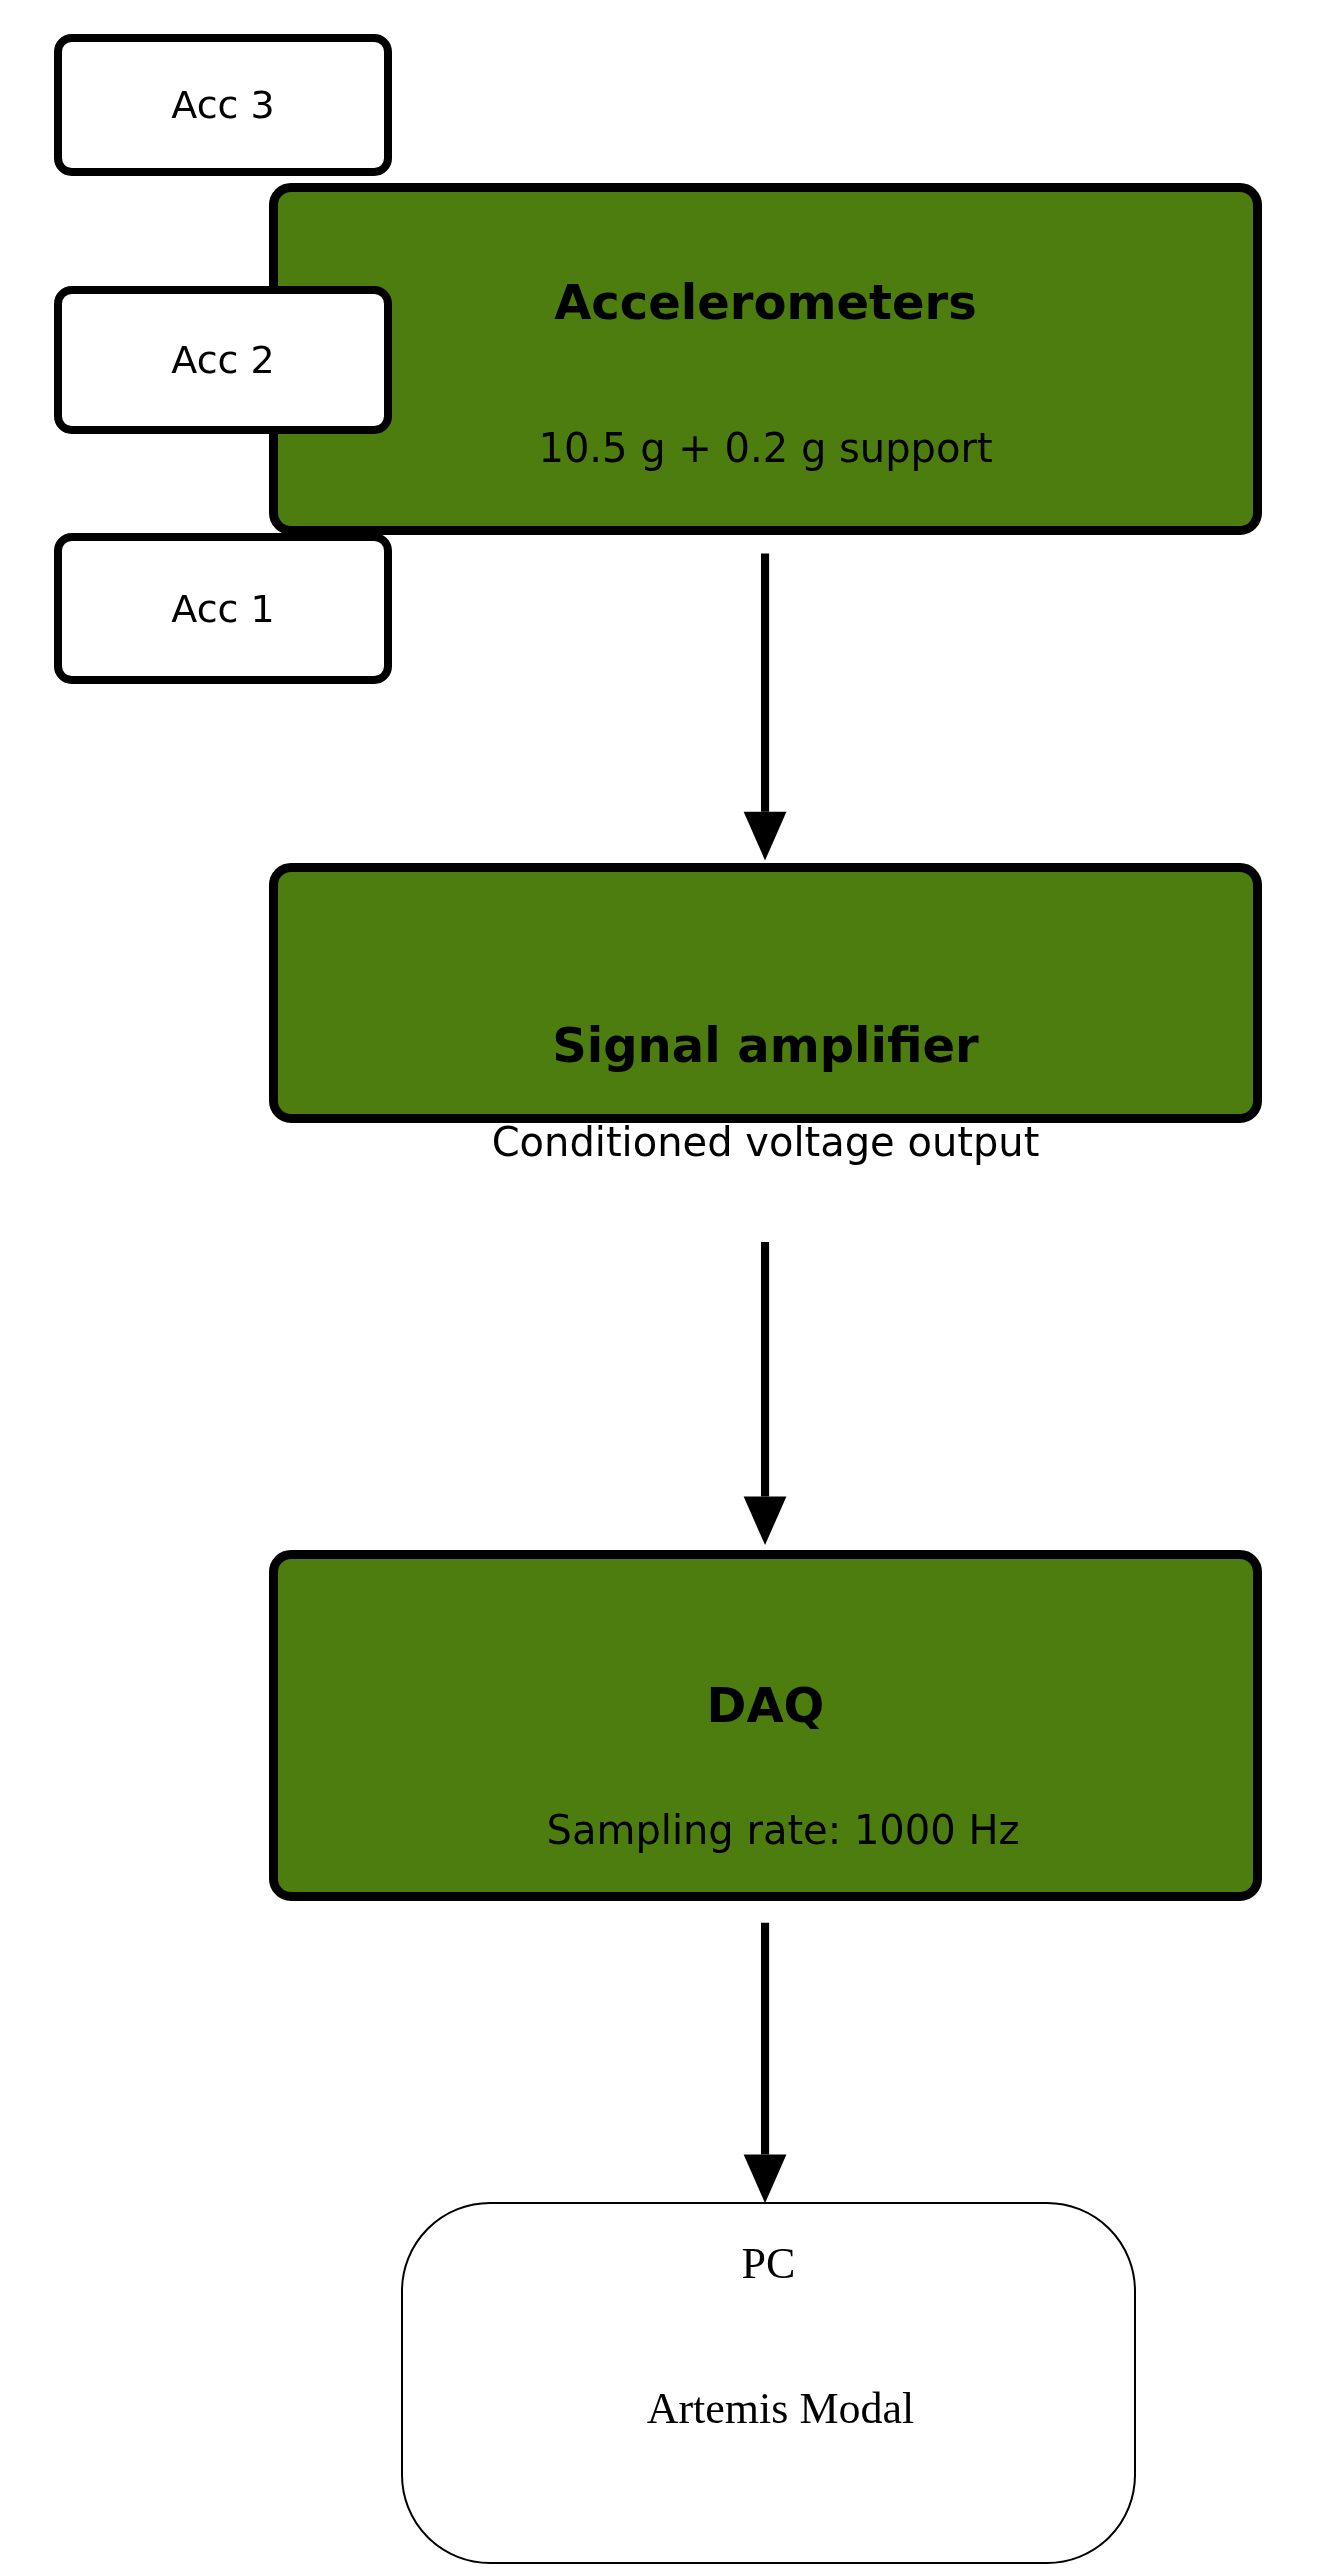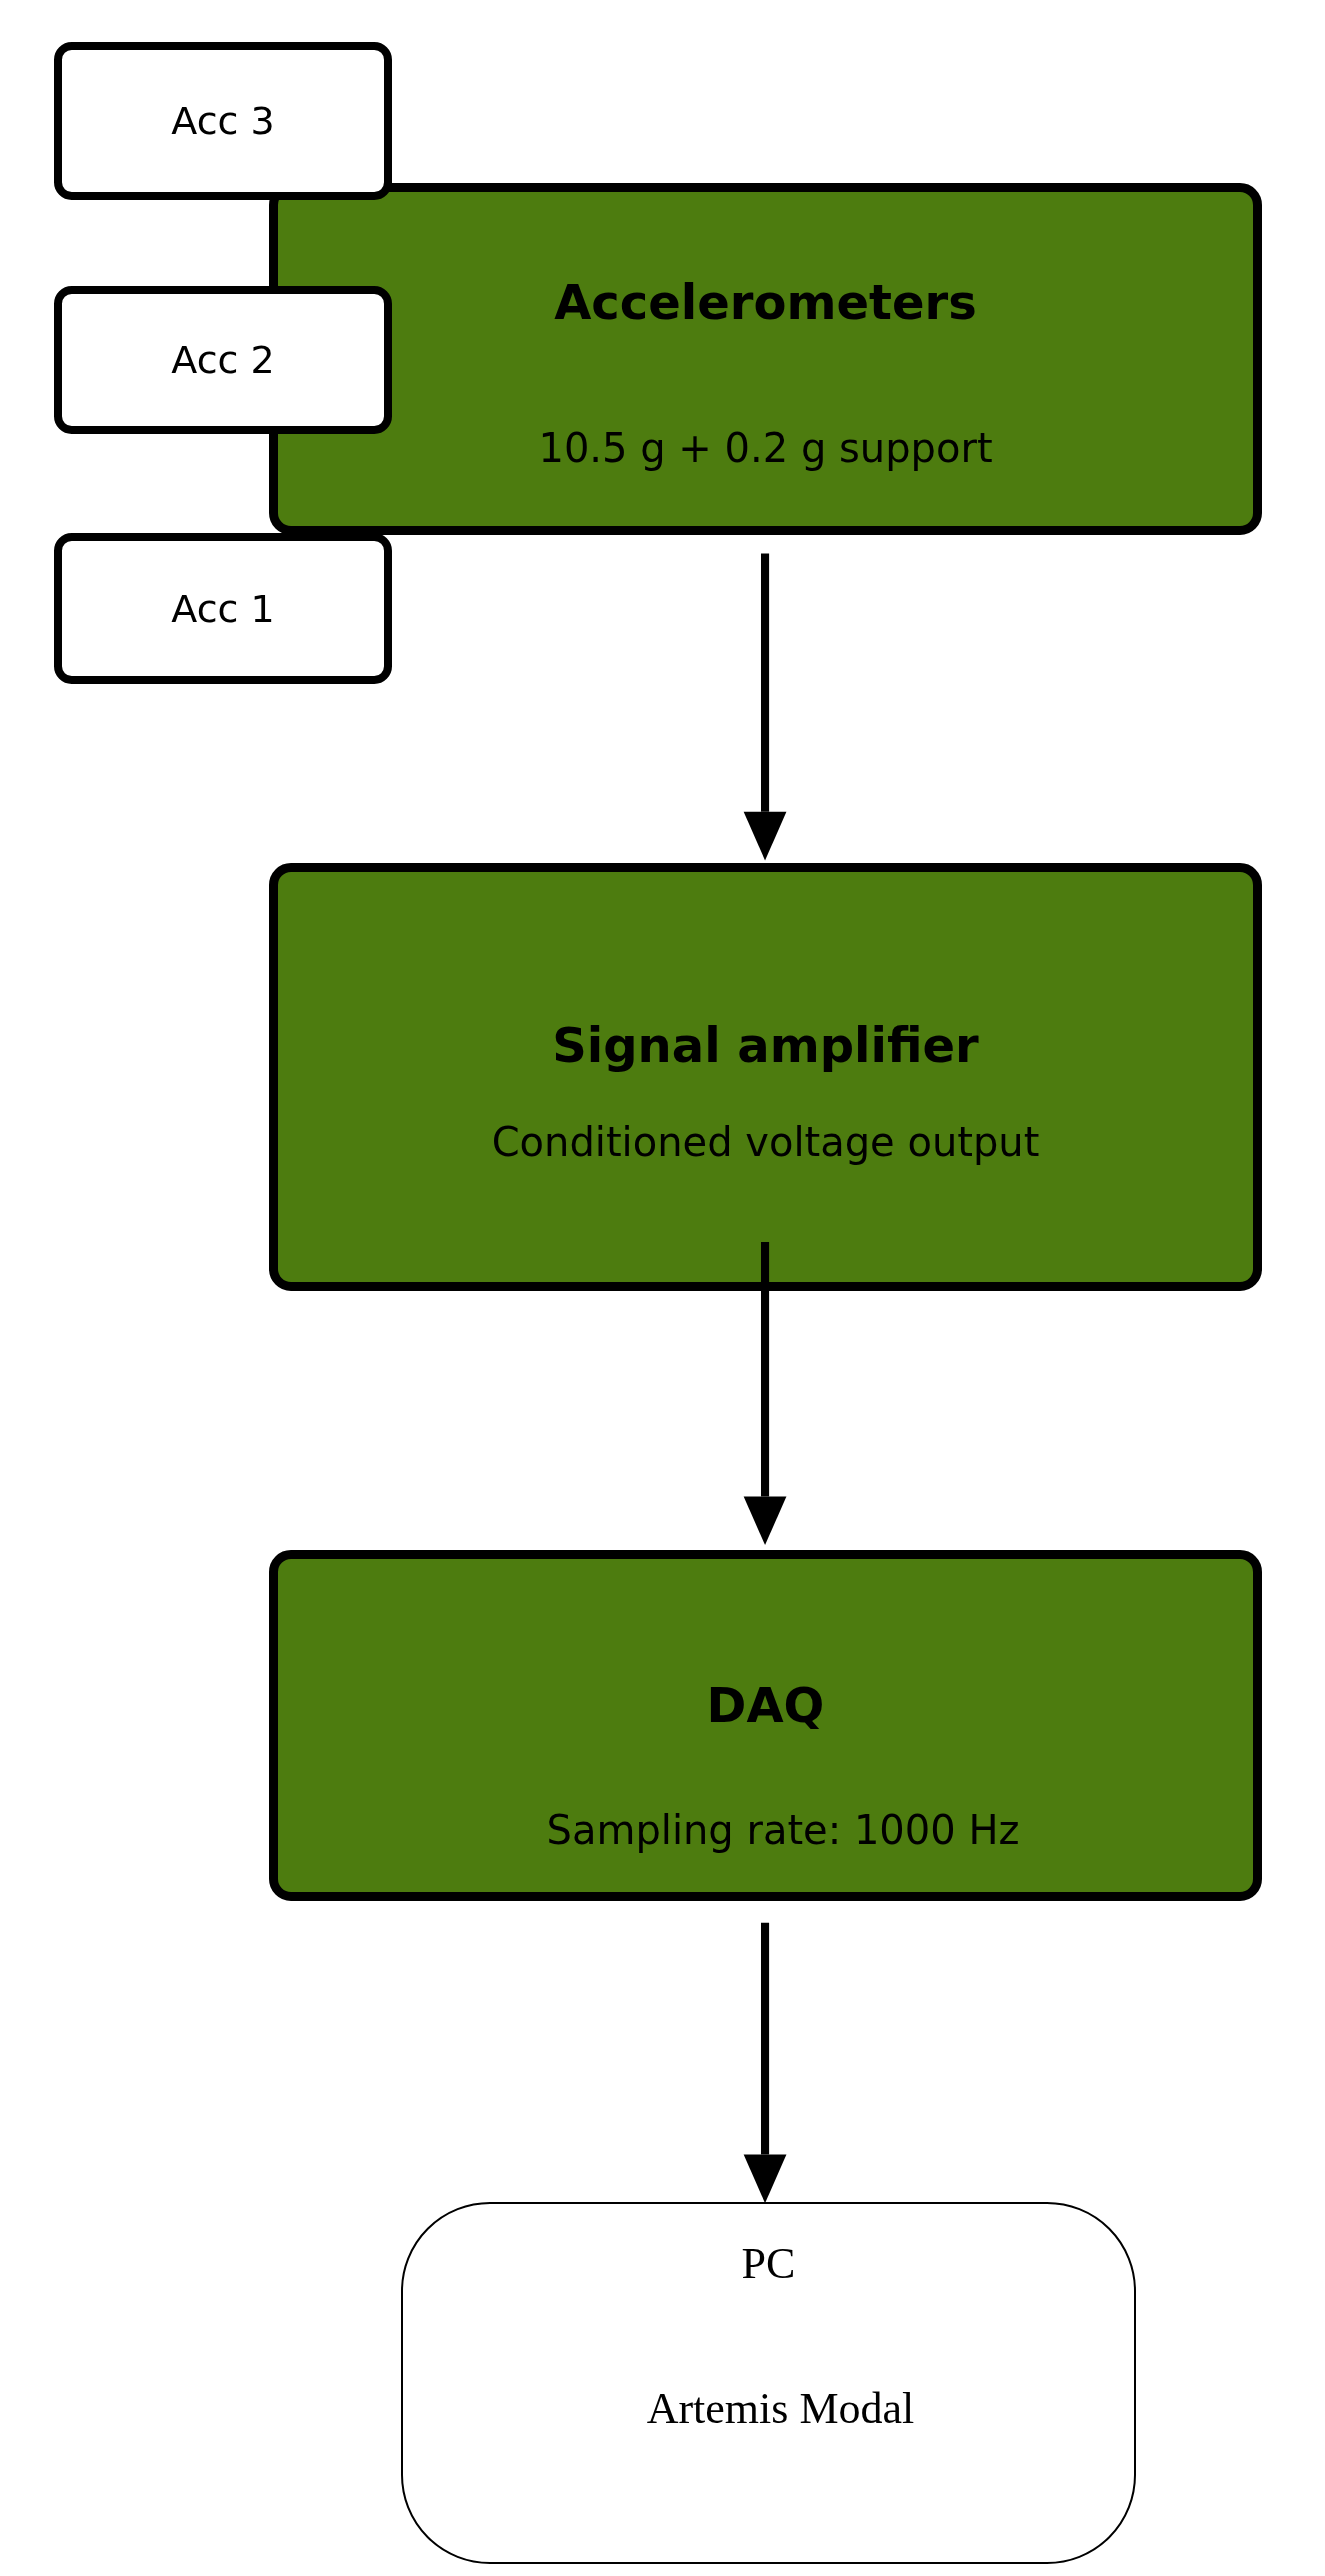--- a/index.html
+++ b/index.html
@@ -18,34 +18,34 @@
   }
   .node {
     position: absolute;
     background: #4d7c0f;
     border: 9.6px solid #000000;
     border-radius: 22px;
     box-sizing: border-box;
   }
   
   .box-accel  { left: 269px; top: 183px;  width: 993px; height: 352px; z-index: 1; }
-  .box-signal { left: 269px; top: 863px; width: 993px; height: 428px; z-index: 1; }
+  .box-signal { left: 269px; top: 863px; width: 993px; height: 260px; z-index: 1; }
   .box-daq    { left: 269px; top: 1550px; width: 993px; height: 351px; z-index: 1; }
   
   .acc-node {
     position: absolute;
     left: 54px;
     width: 338px;
     background: #ffffff;
     border: 8.9px solid #000000;
     border-radius: 17.7px;
     box-sizing: border-box;
     z-index: 2;
   }
-  .box-acc3 { top: 42px;  height: 158px; padding-left: 7px; }
+  .box-acc3 { top: 34px;  height: 142px; padding-left: 7px; }
   .box-acc2 { top: 286px; height: 148px; padding-left: 17px; }
   .box-acc1 { top: 533px; height: 151px; }
   .acc-label {
     position: absolute;
     left: 0; right: 0;
     top: 50%;
     transform: translateY(-50%);
     text-align: center;
     font-size: 38px;
     line-height: 1;

